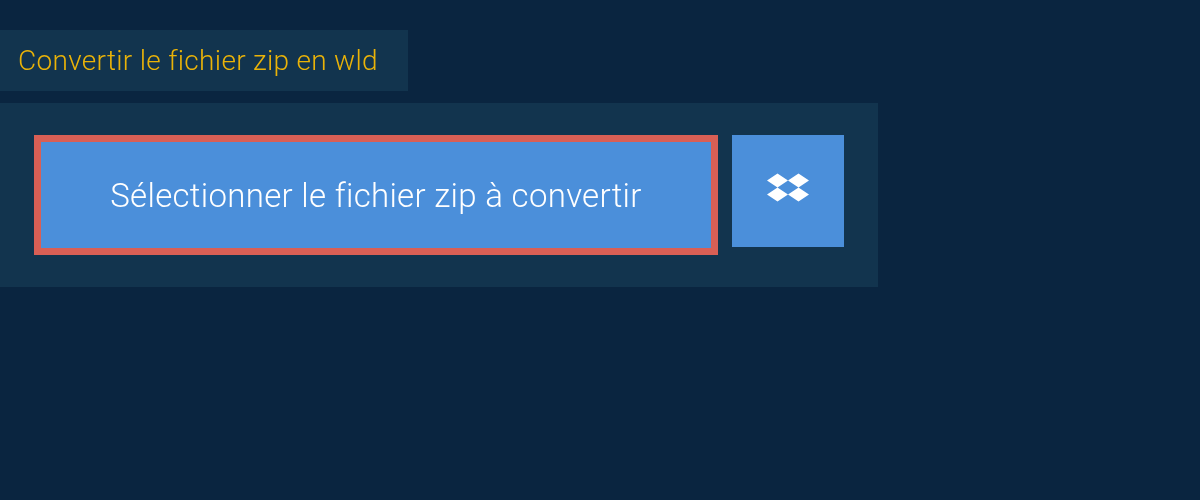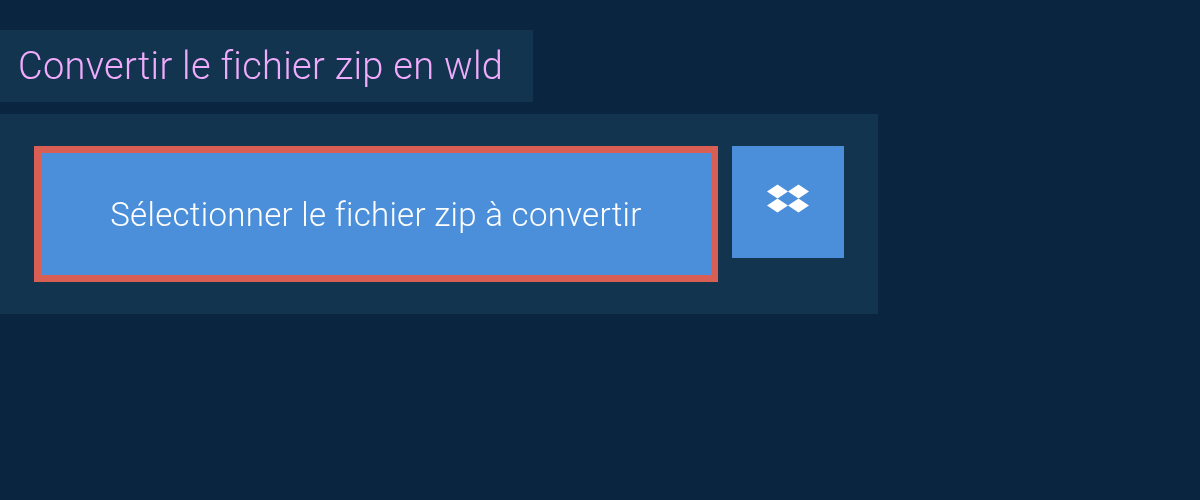--- a/index.html
+++ b/index.html
@@ -15,40 +15,40 @@
       overflow: hidden;
     }
     .heading-wrapper {
       background: #12344e;
       display: inline-block;
       padding: 14px 30px 14px 18px;
       margin-top: 30px;
       margin-left: 0;
     }
     .heading {
-      color: #f0abfc;
-      font-size: 38px;
+      color: #eab308;
+      font-size: 28px;
       font-weight: 300;
       letter-spacing: 0.3px;
     }
     .panel {
       background: #12344e;
       margin-top: 12px;
       padding: 32px 34px;
       width: 878px;
     }
     .button-row {
       display: flex;
       gap: 14px;
     }
     .select-button {
       flex: 1;
       background: #4b8fda;
       border: 7px solid #d95f55;
-      height: 136px;
+      height: 120px;
       display: flex;
       align-items: center;
       justify-content: center;
       cursor: pointer;
     }
     .select-button-label {
       color: #ffffff;
       font-size: 33px;
       font-weight: 300;
       letter-spacing: 0.3px;

